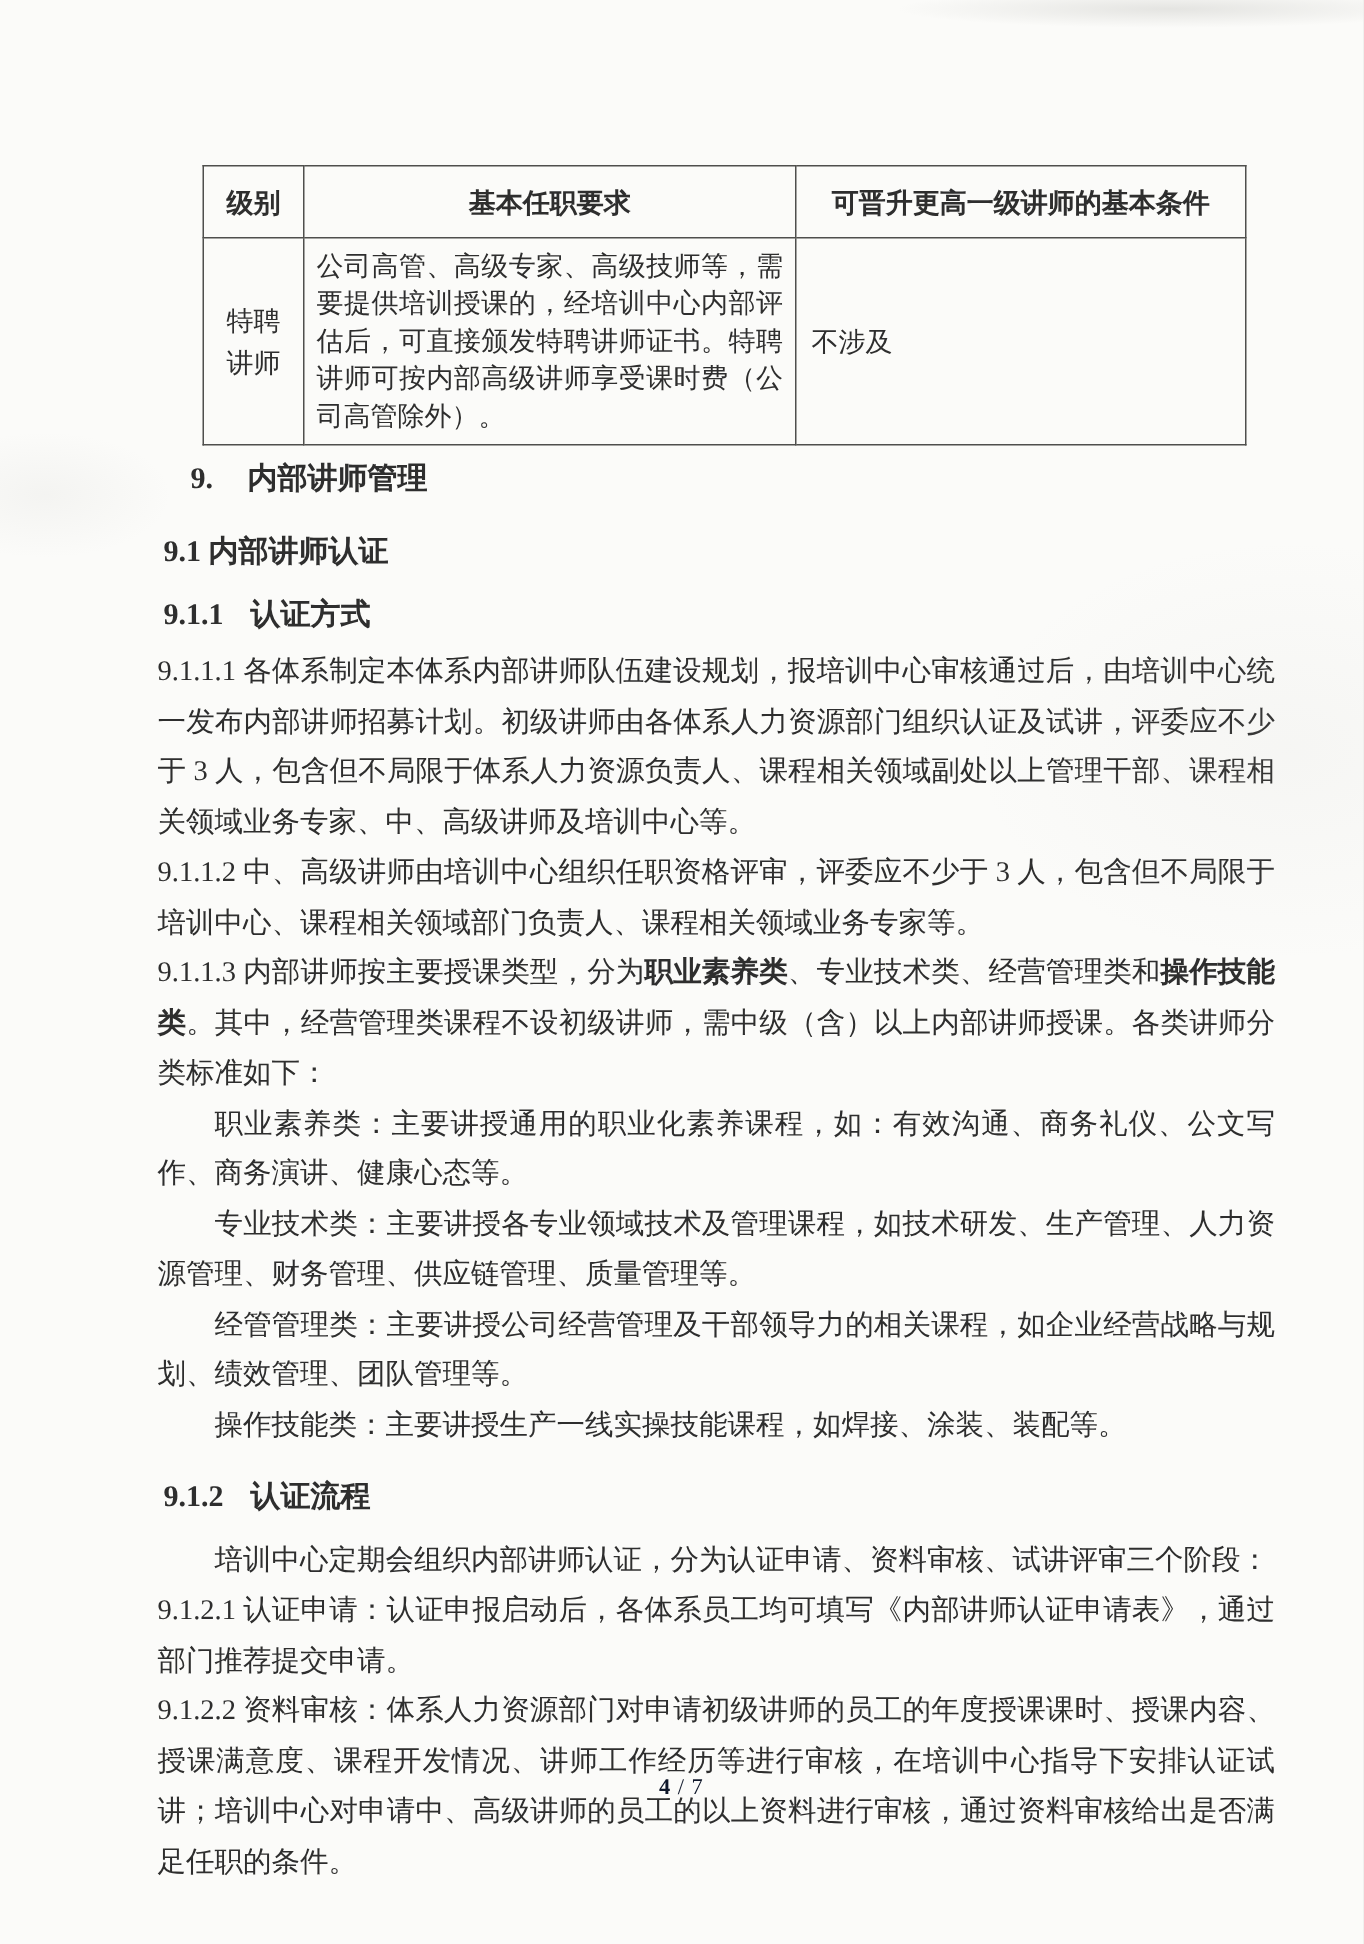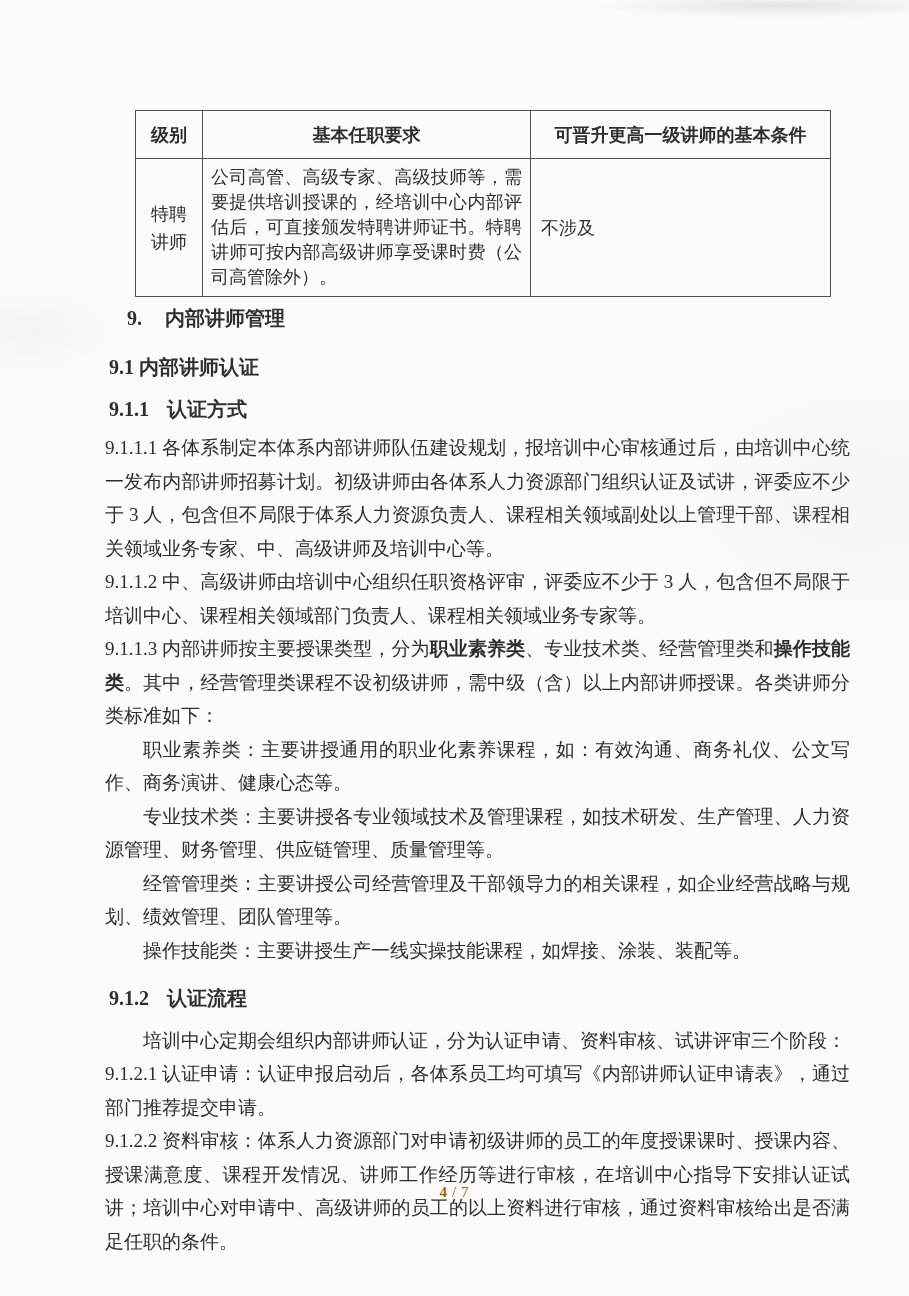--- a/index.html
+++ b/index.html
@@ -98,21 +98,21 @@
 
   
   .footer {
     position: absolute;
     left: 0;
     top: 1184px;
     width: 100%;
     text-align: center;
     font-size: 15px;
     letter-spacing: 1px;
-    color: #a16207;
+    color: #0f172a;
   }
   .footer .cur { font-weight: bold; margin-right: 4px; }
   .footer .tot { margin-left: 4px; }
 </style>
 </head>
 <body>
 
 <div class="page">
 
   <table class="level-table">

